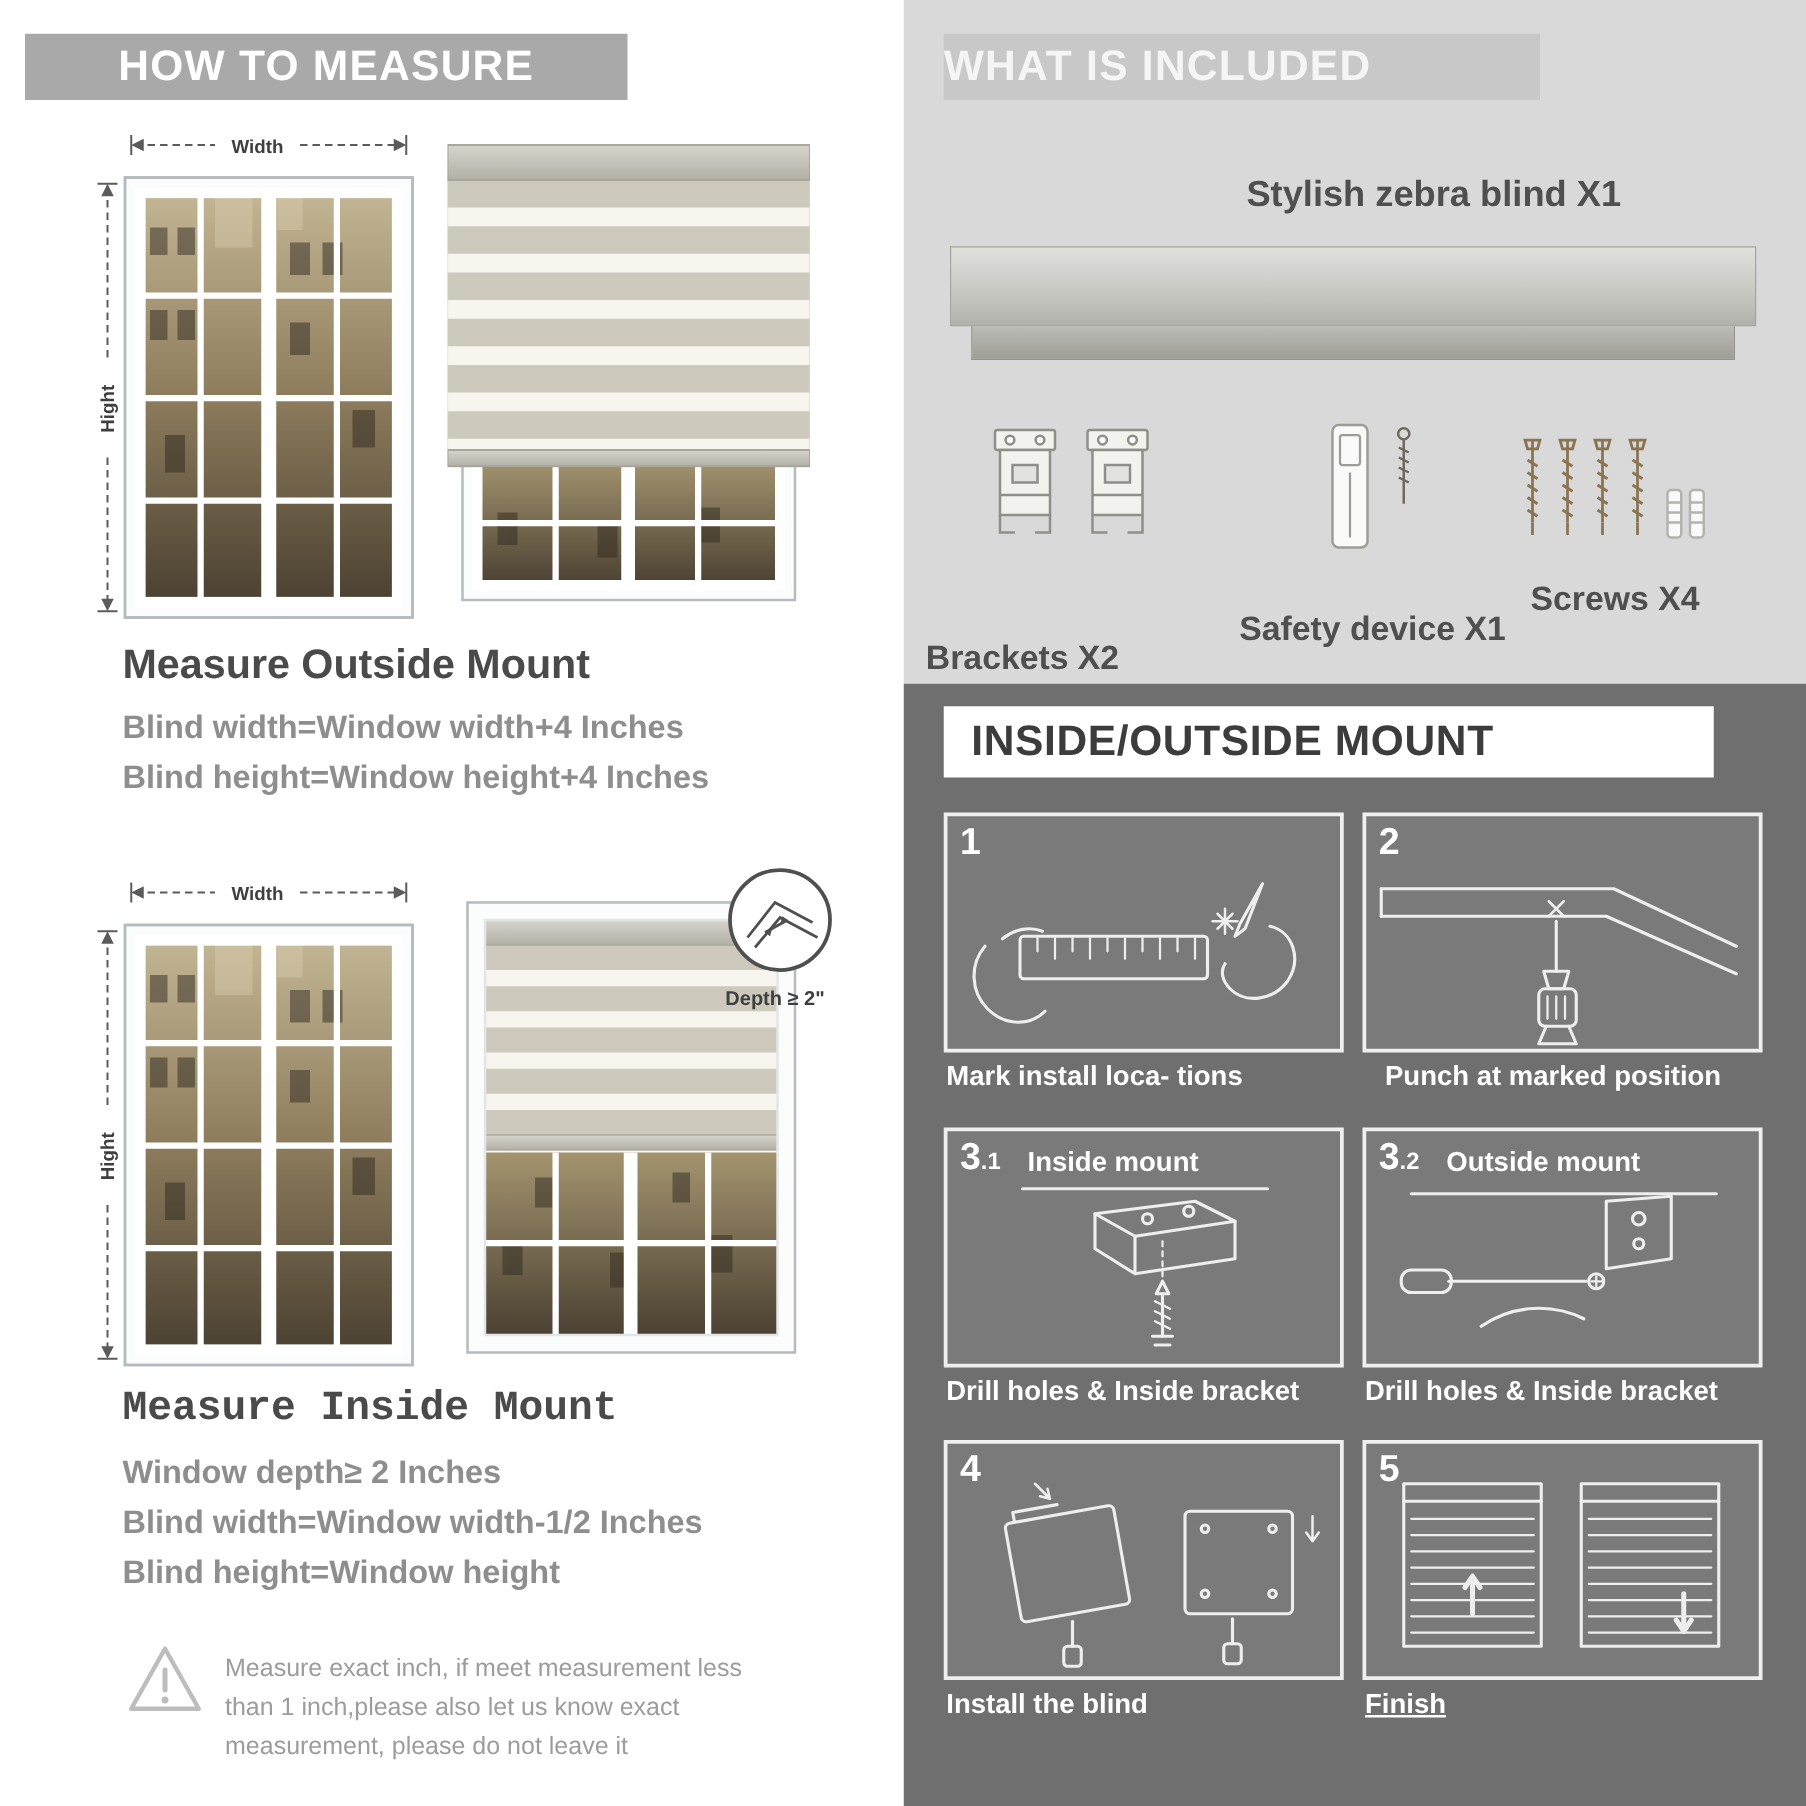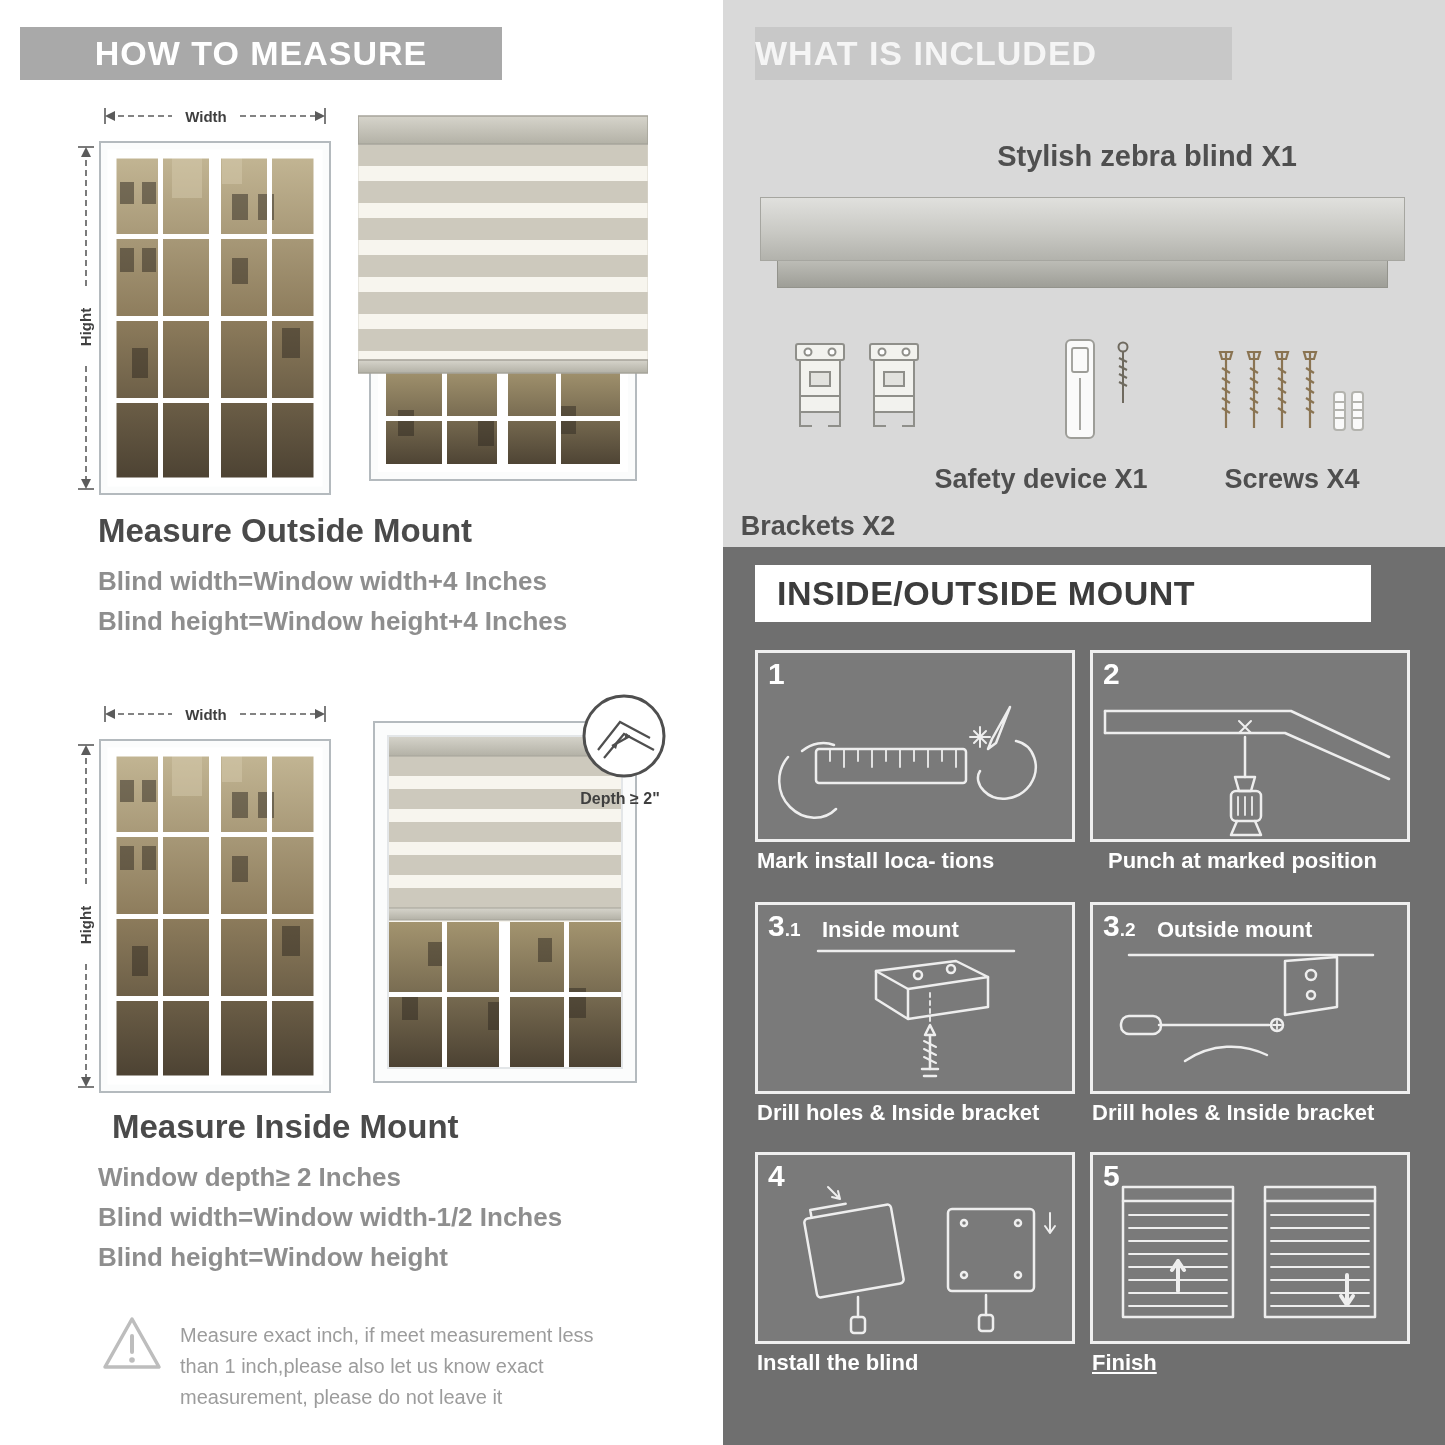--- a/index.html
+++ b/index.html
@@ -292,21 +292,21 @@
         <path d="M236 66 L256 42 L286 58"></path>
         <path d="M244 54 L262 44"></path>
       </g>
       <polygon points="244,54 250,50 248,57" fill="#4f4f4f"></polygon>
       <polygon points="262,44 256,48 258,41" fill="#4f4f4f"></polygon>
     </g>
     <text x="252" y="112" text-anchor="middle" font-size="16" font-weight="bold" fill="#3f3f3f">Depth ≥ 2"</text>
   </svg>
 </div>
 
-<div class="abs heading" style="left:112px; top:1108px;">Measure Inside Mount</div>
+<div class="abs heading" style="left:98px; top:1108px;font-family:Liberation Mono, monospace;">Measure Inside Mount</div>
 <div class="abs formula" style="left:98px; top:1162px;">Window depth≥ 2 Inches</div>
 <div class="abs formula" style="left:98px; top:1202px;">Blind width=Window width-1/2 Inches</div>
 <div class="abs formula" style="left:98px; top:1242px;">Blind height=Window height</div>
 
 <div class="abs" style="left:100px; top:1312px;">
   <svg viewBox="0 0 64 64" width="64" height="64">
     <path d="M32 7 L59 55 H5 Z" fill="none" stroke="#bdbdbd" stroke-width="3.5" stroke-linejoin="round"></path>
     <line x1="32" y1="24" x2="32" y2="40" stroke="#bdbdbd" stroke-width="4" stroke-linecap="round"></line>
     <circle cx="32" cy="48" r="2.8" fill="#bdbdbd"></circle>
   </svg>
@@ -395,21 +395,21 @@
     </g>
     <g stroke="#b3b3ae" stroke-width="2" fill="rgba(255,255,255,0.85)">
       <rect x="122" y="48" width="11" height="38" rx="3"></rect>
       <rect x="140" y="48" width="11" height="38" rx="3"></rect>
       <path d="M122 58 H133 M122 66 H133 M122 74 H133 M140 58 H151 M140 66 H151 M140 74 H151" fill="none"></path>
     </g>
   </svg>
 </div>
 
 <div class="abs item-label" style="left:723px; width:190px;margin-top:47px;">Brackets X2</div>
-<div class="abs item-label" style="left:926px; width:230px;">Safety device X1</div>
+<div class="abs item-label" style="left:983px; width:230px;margin-top:24px;">Safety device X1</div>
 <div class="abs item-label" style="left:1217px; width:150px;">Screws X4</div>
 
 <div class="abs mount-bg"></div>
 <div class="abs banner-mount">INSIDE/OUTSIDE MOUNT</div>
 
 <div class="abs panel" style="left:755px; top:650px;">
   <div class="panel-num"><span>1</span><span class="panel-sub"></span></div>
   <svg class="step" viewBox="0 0 314 150" width="314" height="150">
     <g stroke="#eeeeee" stroke-width="2.5" fill="none" stroke-linecap="round" stroke-linejoin="round">
       <path d="M30 70 C18 84 18 106 32 120 C46 134 66 134 78 122"></path>

